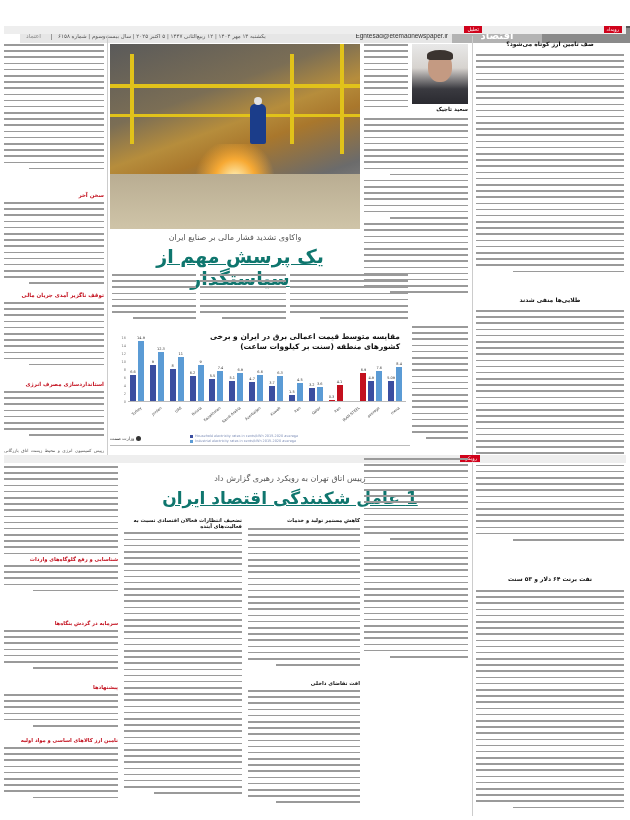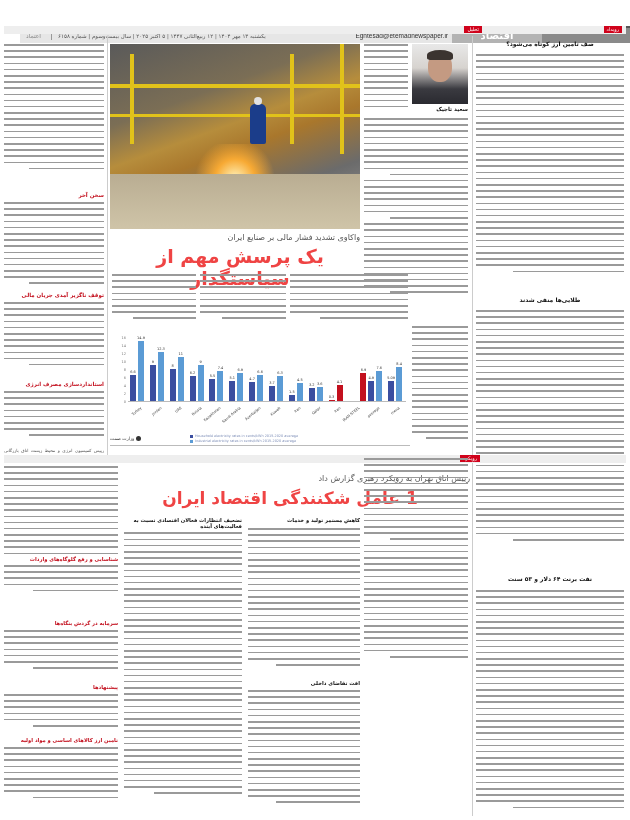--- a/index.html
+++ b/index.html
@@ -31,22 +31,22 @@
   .photo .rail { position: absolute; background: #e1c21a; }
   .photo .flame { position: absolute; left: 80px; top: 100px; width: 90px; height: 70px; background: radial-gradient(circle,#fff5c0 0%,#f7a933 35%,rgba(200,90,30,0) 70%); }
   .photo .floor { position: absolute; left: 0; bottom: 0; width: 100%; height: 55px; background: linear-gradient(180deg,#b9ad92,#cfc4a8); }
   .photo .worker { position: absolute; left: 140px; top: 60px; width: 16px; height: 40px; background: #1b3d8a; border-radius: 5px 5px 2px 2px; }
   .photo .worker:before { content:""; position:absolute; left:4px; top:-7px; width:8px; height:8px; border-radius:50%; background:#e2e2e2; }
 
   .portrait { position: absolute; left: 412px; top: 44px; width: 56px; height: 60px; background: linear-gradient(180deg,#e8e8e8 0%,#d7d3cf 40%,#3a3a40 75%,#2a2a30 100%); overflow: hidden; }
   .portrait .face { position: absolute; left: 16px; top: 8px; width: 24px; height: 30px; border-radius: 45%; background: #c49a82; }
   .portrait .hair { position: absolute; left: 15px; top: 6px; width: 26px; height: 10px; border-radius: 50% 50% 20% 20%; background: #3b3430; }
 
-  .kicker { position: absolute; text-align: right; color: #555; }
-  .headline { position: absolute; text-align: center; color: #ef4444; font-weight: bold; }
+  .kicker { position: absolute; text-align: center; color: #555; }
+  .headline { position: absolute; text-align: center; color: #0f766e; font-weight: bold; text-decoration: underline; }
 
   .chart { position: absolute; left: 110px; top: 326px; width: 300px; height: 120px; border-bottom: 1px solid #bbb; }
   .chart .title { position: absolute; right: 10px; top: 6px; font-size: 7.5px; font-weight: bold; color: #111; text-align: right; line-height: 10px; width: 200px; }
   .chart .plot { position: absolute; left: 18px; top: 12px; width: 278px; height: 64px; border-bottom: 1px solid #bbb; direction: ltr; }
   .chart .yax { position: absolute; left: 0; top: 12px; width: 16px; height: 64px; direction: ltr; }
   .chart .yax span { position: absolute; right: 0; font-size: 3.5px; color: #777; transform: translateY(-50%); }
   .bargroup { position: absolute; bottom: 0; width: 22px; height: 100%; }
   .bar { position: absolute; bottom: 0; width: 6px; }
   .bar .v { position: absolute; top: -5px; left: -3px; width: 12px; text-align: center; font-size: 3.5px; color: #333; }
   .cat { position: absolute; top: 68px; font-size: 3.6px; color: #444; transform: rotate(-40deg); transform-origin: right top; white-space: nowrap; text-align: right; width: 30px; }
@@ -375,20 +375,21 @@
     <i></i>
     <i></i>
     <i></i>
     <i></i>
     <i></i>
     <i class="s"></i>
 </div>
 <div class="text" style="position:absolute; left:4px; top:448px; width:100px; font-size:4.3px; color:#555;">رییس کمیسیون انرژی و محیط زیست اتاق بازرگانی ایران</div>
 
 <div class="chart">
+  <div class="title">مقایسه متوسط قیمت اعمالی برق در ایران و برخی کشورهای منطقه (سنت بر کیلووات ساعت)</div>
   <div class="yax" id="yax">
       <span style="top: 64px;">0</span>
       <span style="top: 56px;">2</span>
       <span style="top: 48px;">4</span>
       <span style="top: 40px;">6</span>
       <span style="top: 32px;">8</span>
       <span style="top: 24px;">10</span>
       <span style="top: 16px;">12</span>
       <span style="top: 8px;">14</span>
       <span style="top: 0px;">16</span>

